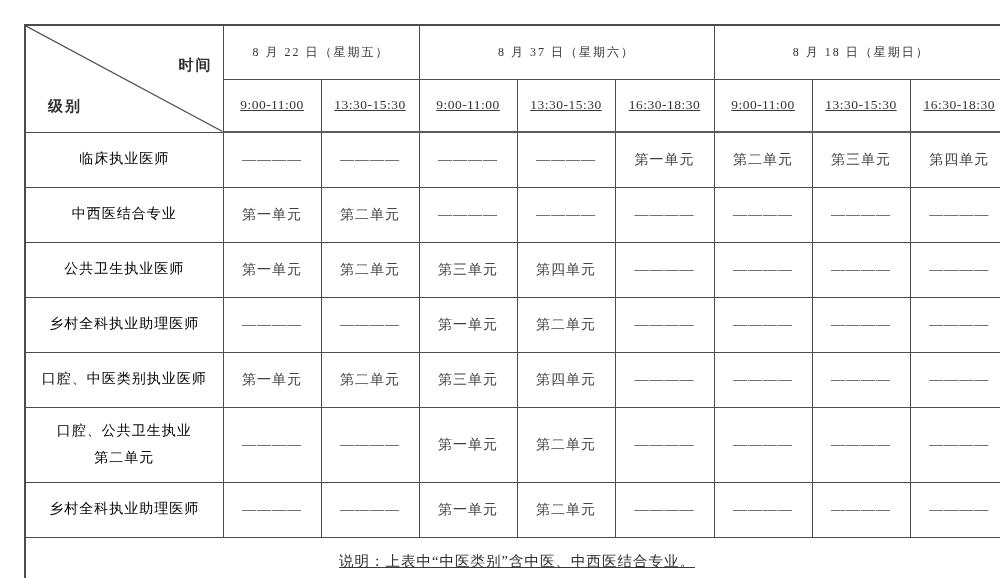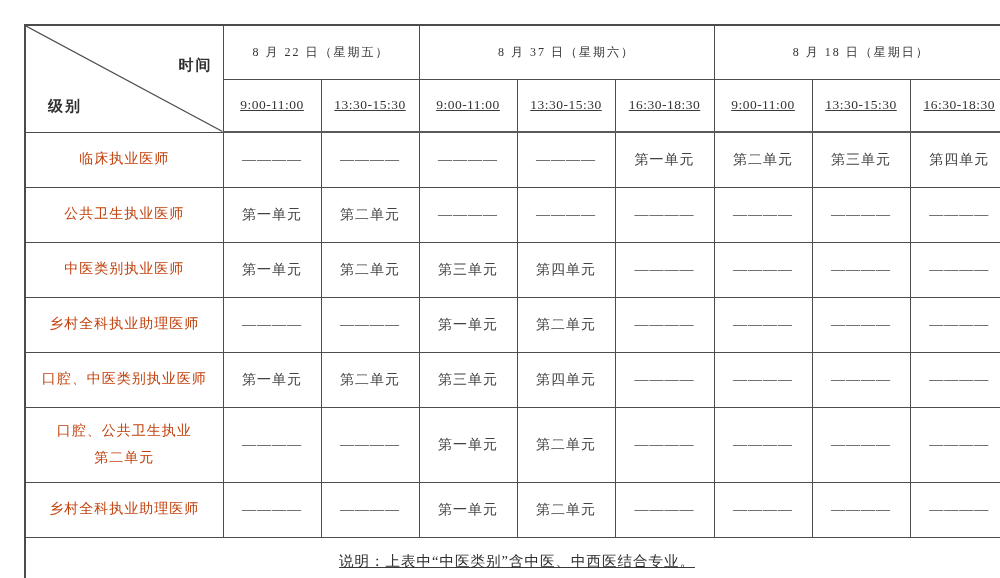--- a/index.html
+++ b/index.html
@@ -73,21 +73,21 @@
     font-weight: bold;
     letter-spacing: 2px;
     color: #2f2f2f;
   }
   
   tr.body-row { height: 55px; }
   tr.body-row.tall { height: 75px; }
   td.row-label {
     font-size: 14px;
     letter-spacing: 1px;
-    color: #c2410c;
+    color: #000000;
     white-space: pre-line;
     line-height: 1.9;
   }
   td.data-cell {
     font-size: 14px;
     letter-spacing: 1px;
     color: #424242;
   }
   
   tr.note-row { height: 50px; text-decoration: underline; }
@@ -148,33 +148,33 @@
       <td class="data-cell">————</td>
       <td class="data-cell">————</td>
       <td class="data-cell">————</td>
       <td class="data-cell">第一单元</td>
       <td class="data-cell">第二单元</td>
       <td class="data-cell">第三单元</td>
       <td class="data-cell">第四单元</td>
     </tr>
 
     <tr class="body-row">
+      <td class="row-label">中西医结合专业</td>
+      <td class="data-cell">第一单元</td>
+      <td class="data-cell">第二单元</td>
+      <td class="data-cell">————</td>
+      <td class="data-cell">————</td>
+      <td class="data-cell">————</td>
+      <td class="data-cell">————</td>
+      <td class="data-cell">————</td>
+      <td class="data-cell">————</td>
+    </tr>
+
+    <tr class="body-row">
       <td class="row-label">公共卫生执业医师</td>
-      <td class="data-cell">第一单元</td>
-      <td class="data-cell">第二单元</td>
-      <td class="data-cell">————</td>
-      <td class="data-cell">————</td>
-      <td class="data-cell">————</td>
-      <td class="data-cell">————</td>
-      <td class="data-cell">————</td>
-      <td class="data-cell">————</td>
-    </tr>
-
-    <tr class="body-row">
-      <td class="row-label">中医类别执业医师</td>
       <td class="data-cell">第一单元</td>
       <td class="data-cell">第二单元</td>
       <td class="data-cell">第三单元</td>
       <td class="data-cell">第四单元</td>
       <td class="data-cell">————</td>
       <td class="data-cell">————</td>
       <td class="data-cell">————</td>
       <td class="data-cell">————</td>
     </tr>
 

